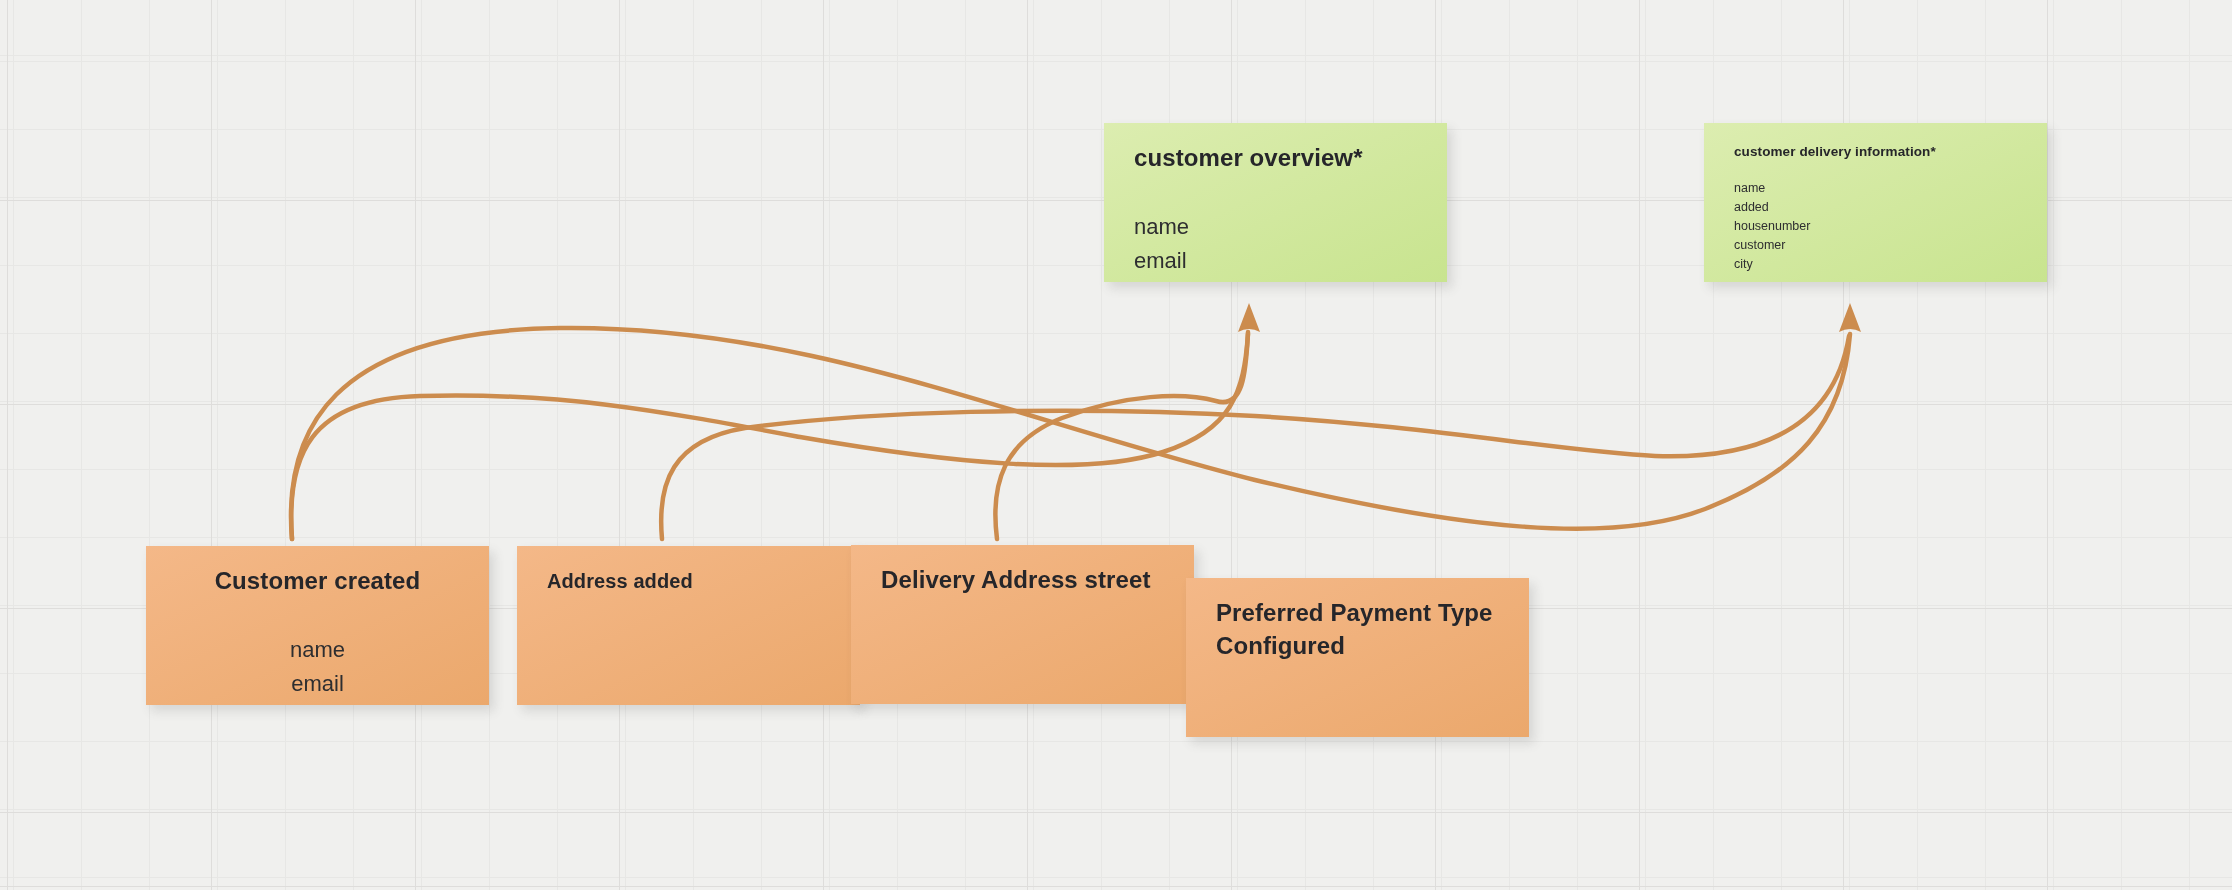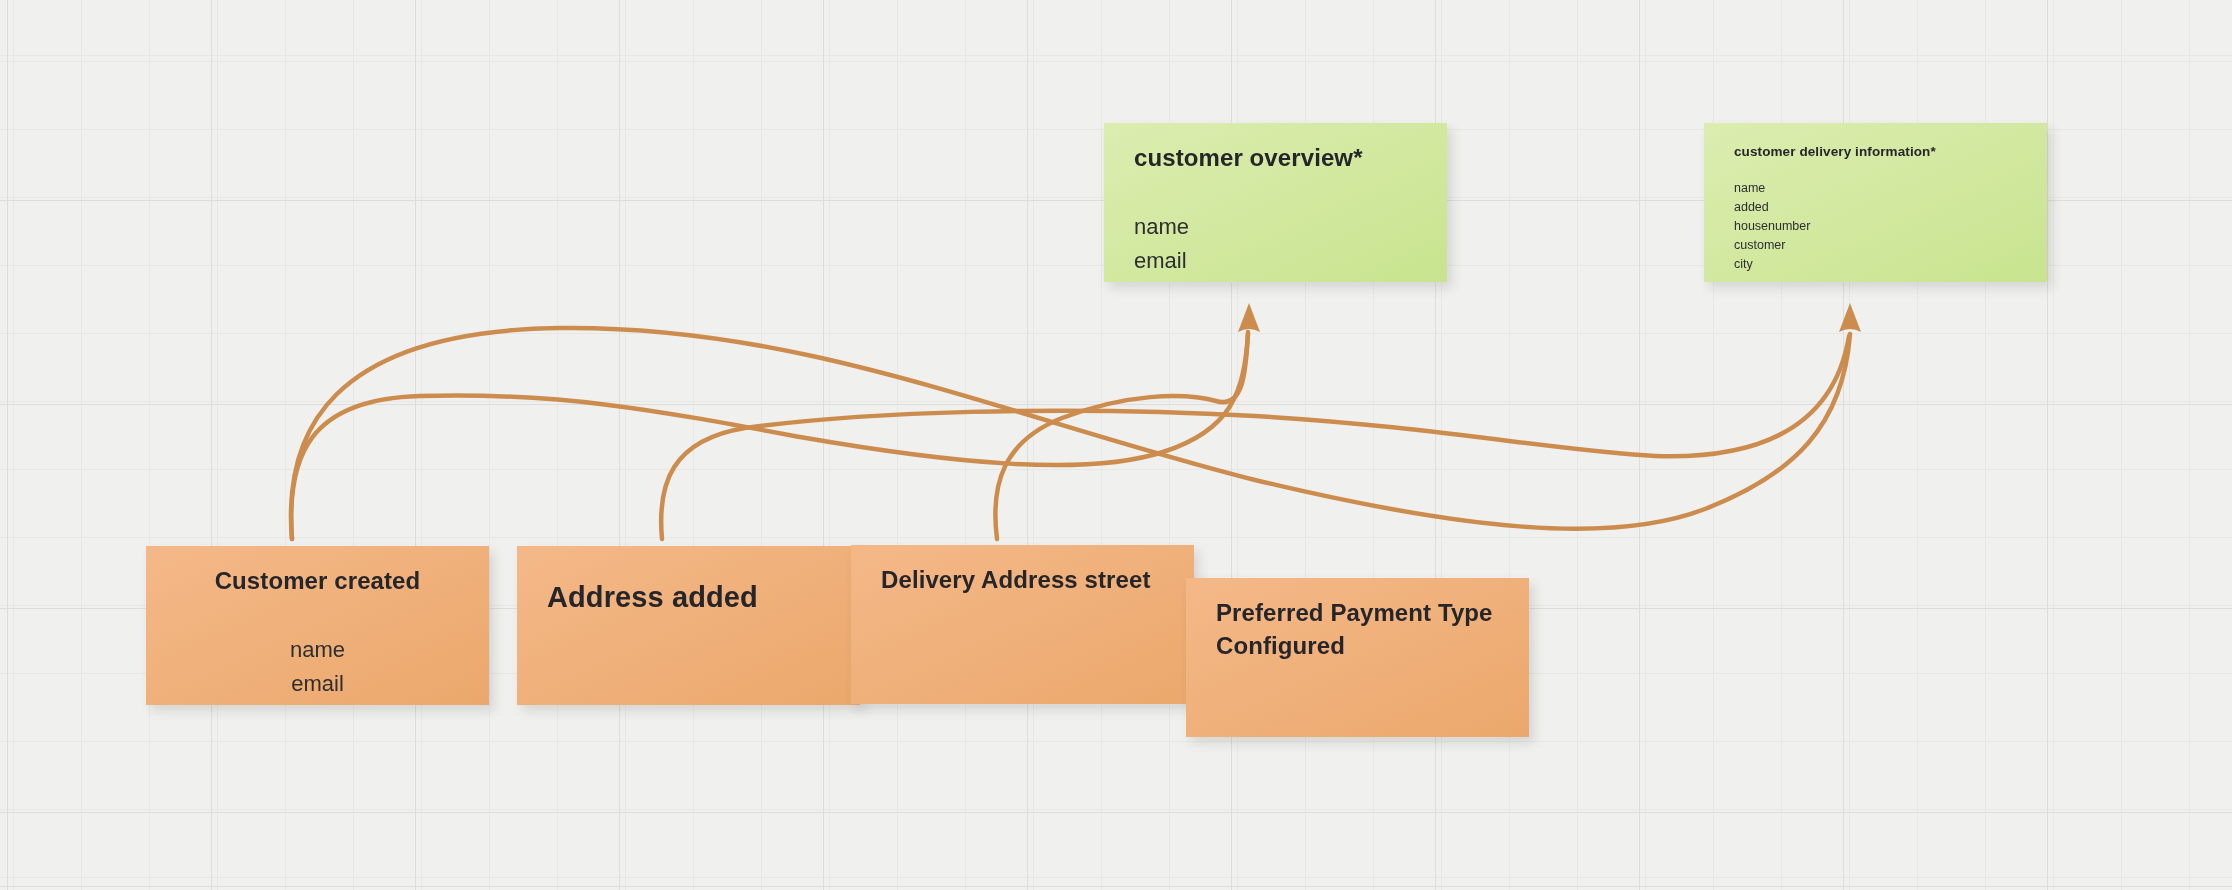--- a/index.html
+++ b/index.html
@@ -31,21 +31,21 @@
     width:343px;height:159px;
     padding:12px 30px;
     box-sizing:border-box;
     box-shadow:5px 6px 10px rgba(80,80,80,.16);
     color:var(--text-strong);
   }
   .note.green{background:linear-gradient(155deg, var(--green-top), var(--green-bottom));}
   .note.orange{background:linear-gradient(155deg, var(--orange-top), var(--orange-bottom));}
   .note .title{font-weight:700;letter-spacing:.1px;}
   .title.size-md{font-size:24px;line-height:33px;margin-top:6px;}
-  .title.size-lg{font-size:29px;line-height:38px;margin-top:20px;}
+  .title.size-lg{font-size:20px;line-height:38px;margin-top:4px;}
   .title.size-sm{font-size:13.5px;line-height:18px;margin-top:8px;}
   .fields{color:var(--text-body);}
   .fields.size-md{font-size:22px;line-height:34px;margin-top:36px;font-weight:400;}
   .fields.size-sm{font-size:12.5px;line-height:19px;margin-top:18px;font-weight:400;}
   #note-customer-overview{left:1104px;top:123px;}
   #note-customer-delivery-information{left:1704px;top:123px;}
   #note-customer-created{left:146px;top:546px;text-align:center;}
   #note-address-added{left:517px;top:546px;}
   #note-delivery-address-added{left:851px;top:545px;}
   #note-preferred-payment{left:1186px;top:546px;margin-top:32px;}

